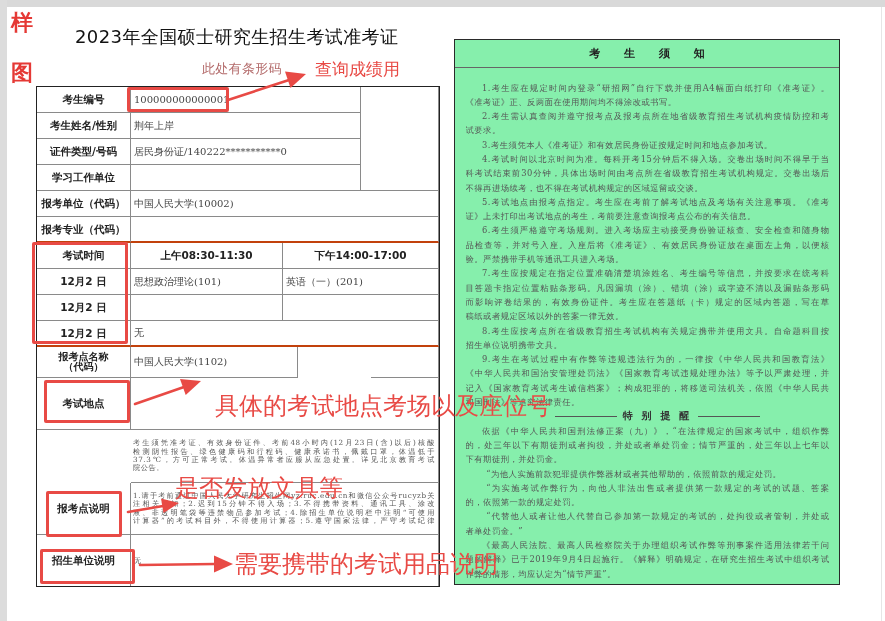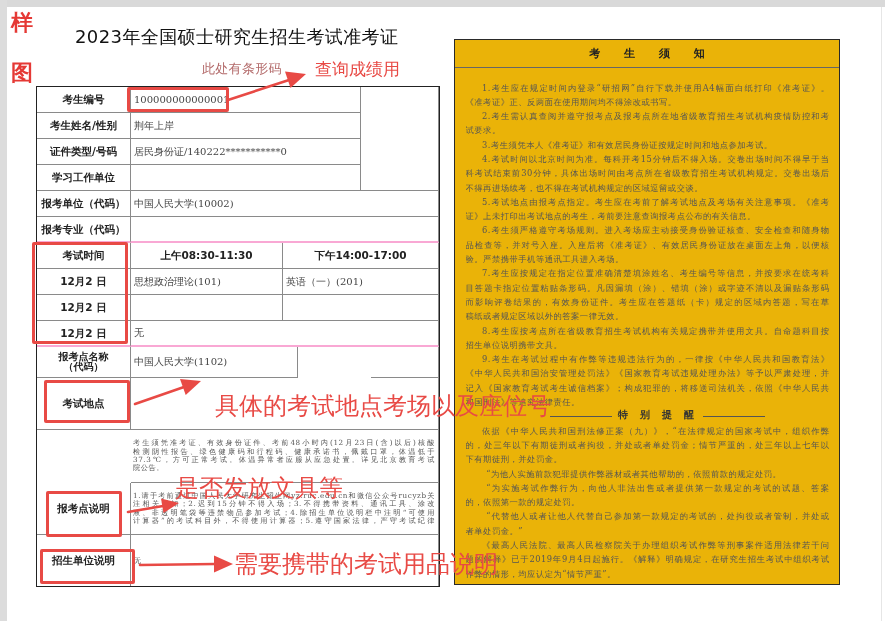--- a/index.html
+++ b/index.html
@@ -15,36 +15,36 @@
 
 .grid{left:37px;top:87px;width:402px;height:499px;display:grid;
   grid-template-columns:94px 152px 15px 63px 10px 68px;
   grid-template-rows:repeat(10,26px) 31px 52px 53px 52px 51px}
 .c{border-right:1px solid #8a8a8a;border-bottom:1px solid #8a8a8a;display:flex;align-items:center;overflow:hidden;background:#fff}
 .lab{justify-content:center;font-weight:bold;font-size:10.5px;color:#222;text-align:center;line-height:11px;white-space:nowrap}
 .lab2{flex-direction:column;justify-content:center;font-weight:bold;font-size:10.5px;color:#222;text-align:center;line-height:12px;white-space:nowrap}
 .lab3{flex-direction:column;justify-content:center;font-weight:bold;font-size:10px;color:#222;text-align:center;line-height:10px;white-space:nowrap}
 .val{padding-left:3px;font-family:"DejaVu Serif",serif;font-size:10px;color:#444;white-space:nowrap}
 .ctr{justify-content:center;font-weight:bold;font-size:10.5px;color:#222;white-space:nowrap}
-.thick{border-bottom:2px solid #f9a8d4}
+.thick{border-bottom:2px solid #c2410c}
 .small{flex-direction:column;align-items:stretch;justify-content:center;padding:0 3px 0 2px;font-family:"DejaVu Serif",serif;font-size:7.2px;letter-spacing:0.6px;color:#555}
 .sl{height:8.4px;line-height:8.4px;overflow:hidden;text-align:left}
 .sl.full{text-align:justify;text-align-last:justify}
 .frame{left:36px;top:86px;width:404px;height:501px;border:1.5px solid #222;pointer-events:none}
 
-.notice{left:454px;top:39px;width:386px;height:546px;border:1.5px solid #2a2a2a;background:#eab308}
+.notice{left:454px;top:39px;width:386px;height:546px;border:1.5px solid #2a2a2a;background:#86efac}
 .notice-head{position:absolute;left:0;top:0;right:0;height:28px;border-bottom:1px solid #666;display:flex;align-items:center;justify-content:center;font-family:"DejaVu Serif",serif;font-weight:bold;font-size:11px;letter-spacing:10px;padding-left:10px;color:#222;white-space:nowrap}
 .notice-body{position:absolute;left:10.5px;top:40.5px;width:364px;font-family:"DejaVu Serif",serif;font-size:8.3px;letter-spacing:0.5px;color:#555}
 .nl{height:14.3px;line-height:14.3px;overflow:hidden;text-align:left}
 .nl.ind{padding-left:2em}
 .nl.ind2{padding-left:2.5em}
 .nl.full{text-align:justify;text-align-last:justify}
 .nl.sep{display:flex;align-items:center;justify-content:center;gap:6px;padding-left:20px}
 .sep-line{width:62px;height:0;border-top:1px solid #555}
-.sep-text{font-family:Liberation Mono, monospace;font-weight:bold;font-size:10px;letter-spacing:3px;color:#333;white-space:nowrap}
+.sep-text{font-family:Liberation Sans, sans-serif;font-weight:bold;font-size:10px;letter-spacing:3px;color:#333;white-space:nowrap}
 
 .rbox{position:absolute;border:3px solid #e84a45;border-radius:2px;pointer-events:none}
 .arrows{left:0;top:0;pointer-events:none}
 .ann{position:absolute;color:#e84a45;font-size:24px;line-height:1;white-space:nowrap;font-weight:normal}
 </style>
 </head>
 <body>
 
 <div id="page">
 

